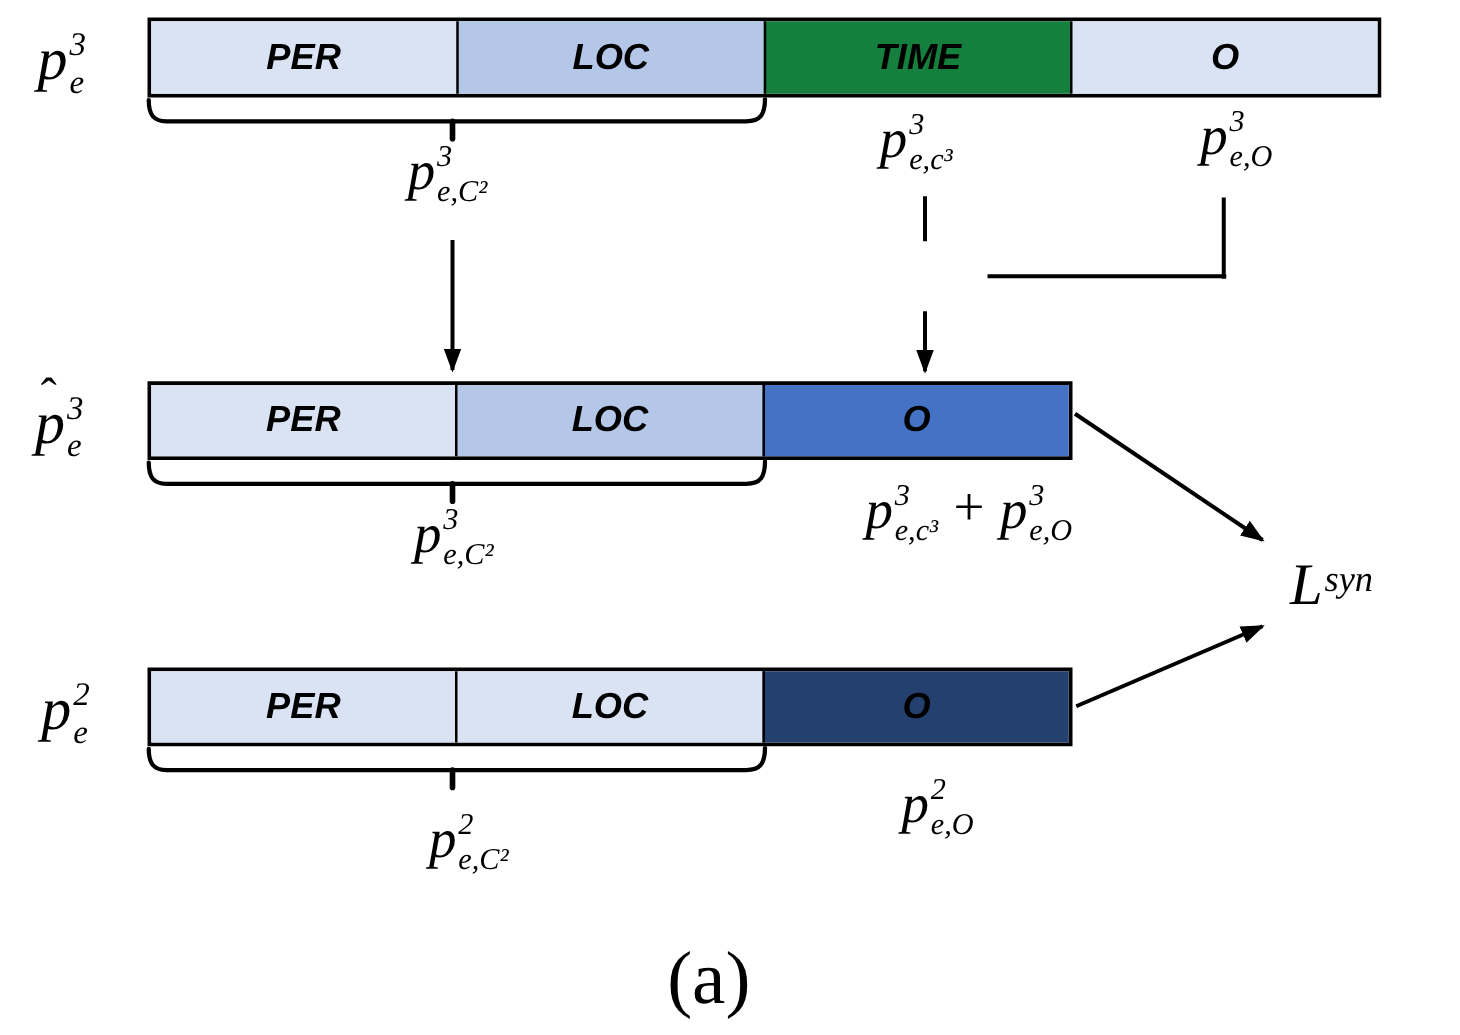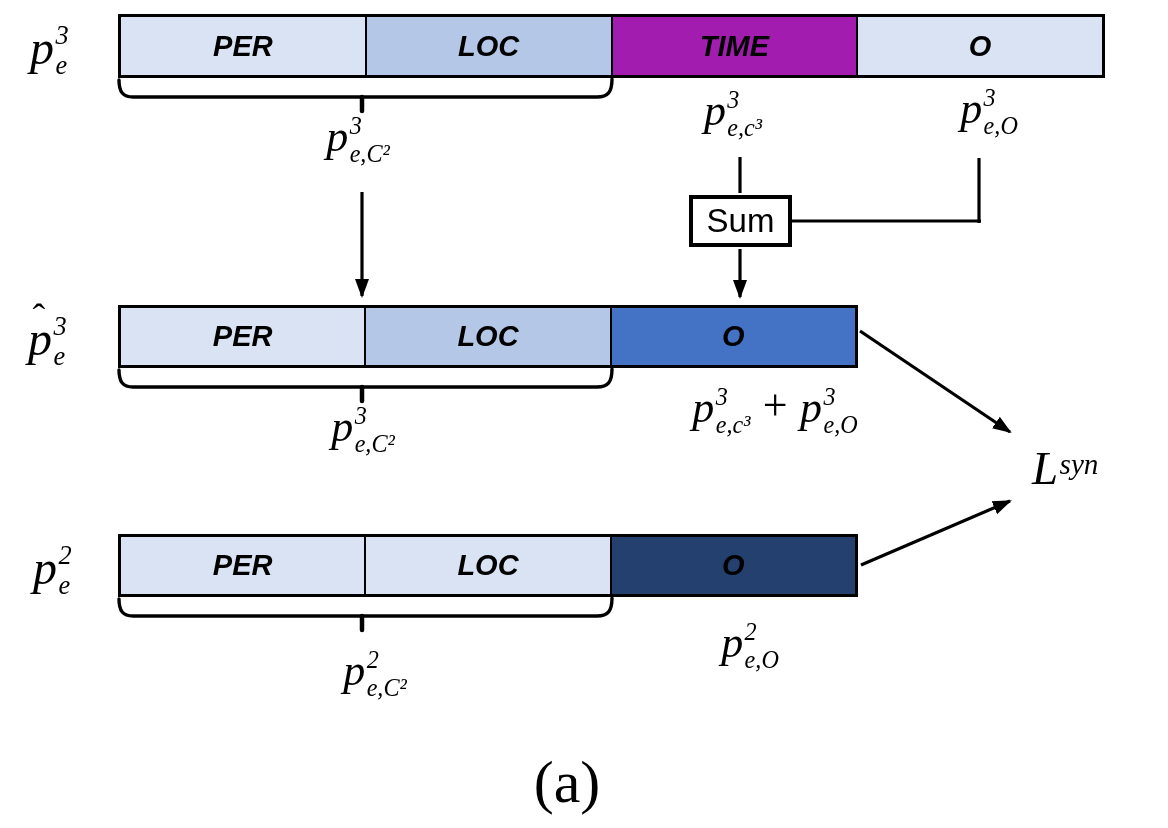--- a/index.html
+++ b/index.html
@@ -78,21 +78,21 @@
     <span class="mbase">p</span>
     <span class="mstack">
       <span>3</span>
       <span>e</span>
     </span>
   </span>
 
   <div class="bar" style="left:118px; top:14px; width:987px; height:64px;">
     <div class="seg" style="background-color: rgb(218, 227, 243);">PER</div>
     <div class="seg" style="background-color: rgb(180, 199, 231);">LOC</div>
-    <div class="seg" style="background-color: #a21caf;">TIME</div>
+    <div class="seg" style="background-color: #15803d;">TIME</div>
     <div class="seg" style="background-color: rgb(218, 227, 243);">O</div>
   </div>
 
   <span class="abs cx math ann" style="left:358px; top:114px;">
     <span class="mbase">p</span>
     <span class="mstack">
       <span>3</span>
       <span>e,C²</span>
     </span>
   </span>
@@ -106,21 +106,20 @@
   </span>
 
   <span class="abs cx math ann" style="left:989px; top:86px;">
     <span class="mbase">p</span>
     <span class="mstack">
       <span>3</span>
       <span>e,O</span>
     </span>
   </span>
 
-  <div id="sum-box">Sum</div>
 
   <span class="abs math row-label" style="left:28px; top:313px;">
     <span class="mbase">
       <span class="hat">ˆ</span><span>p</span>
     </span>
     <span class="mstack">
       <span>3</span>
       <span>e</span>
     </span>
   </span>

